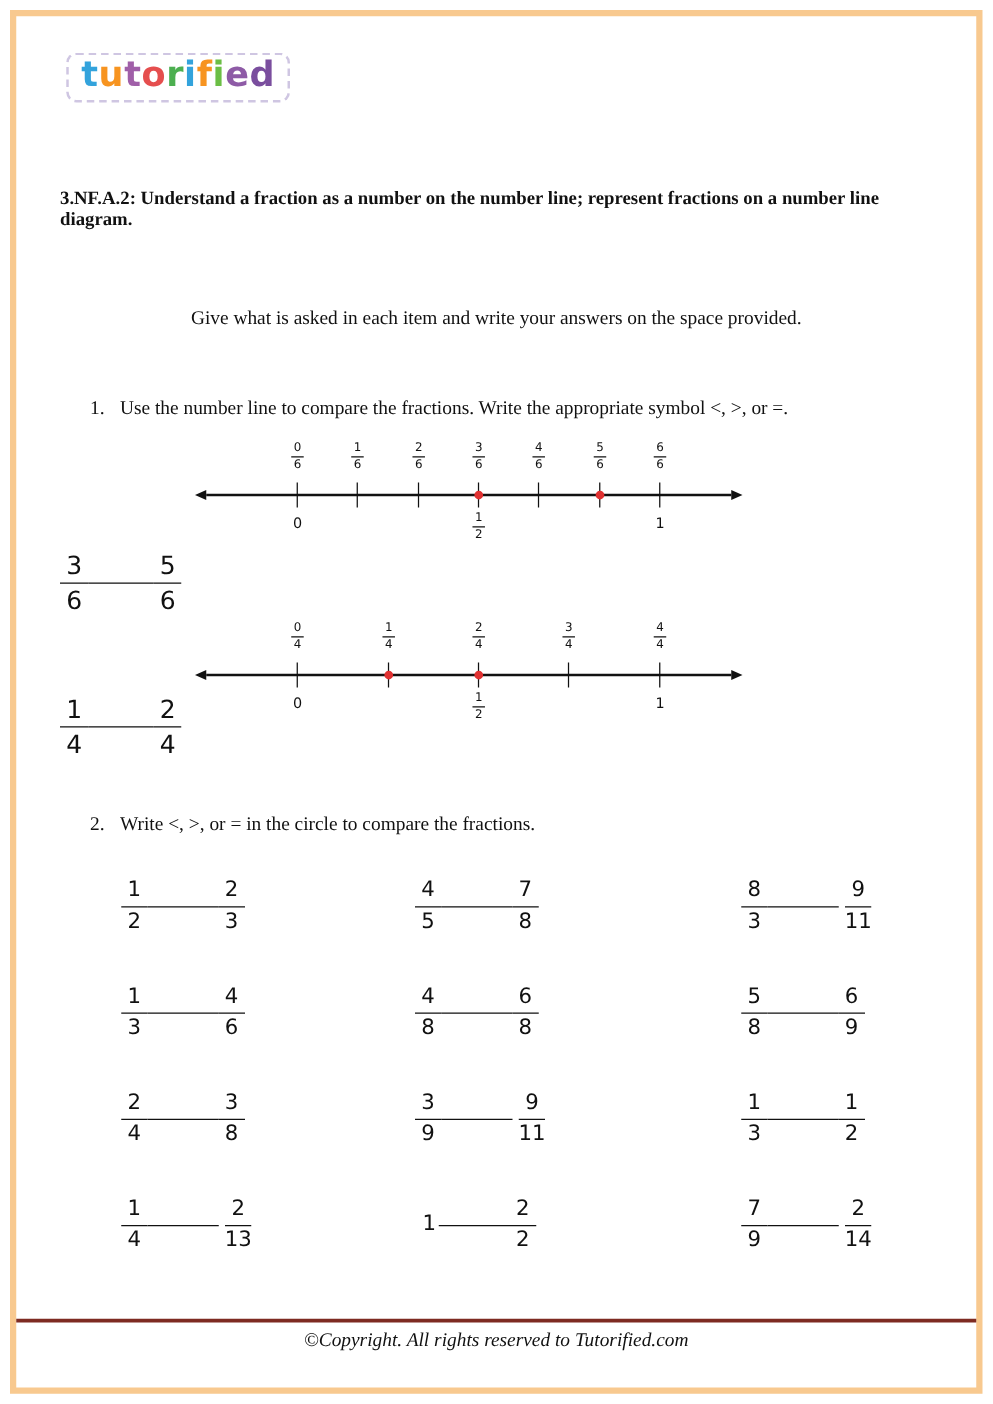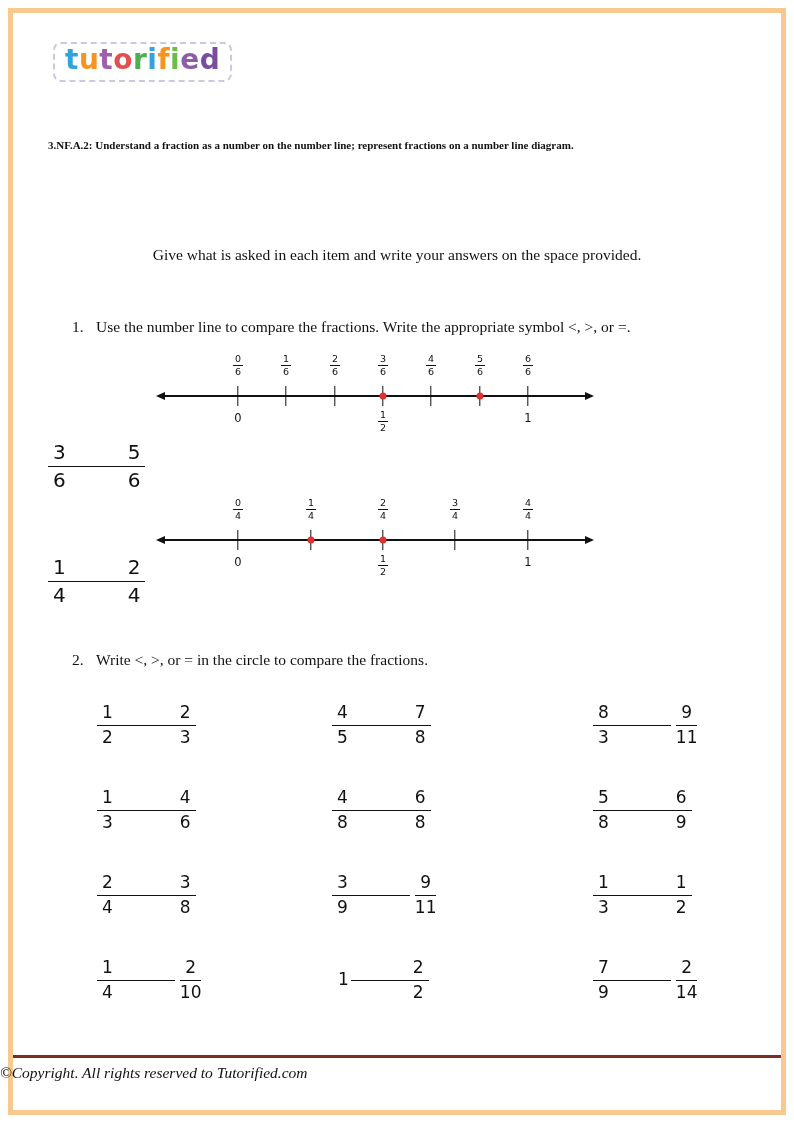--- a/index.html
+++ b/index.html
@@ -21,22 +21,22 @@
   }
   
   .banner { position:absolute; left:13px; right:13px; top:94px; height:54px; }
   .banner svg { position:absolute; inset:0; width:100%; height:100%; }
   .banner-title {
     position:absolute; inset:0; display:flex; align-items:center; justify-content:center;
     color:#ffffff; font-family:"DejaVu Sans","Liberation Sans",sans-serif;
     font-size:25px; font-weight:600; letter-spacing:0.5px; padding-bottom:2px;
   }
   .standard {
-    position:absolute; left:48px; top:139px; width:710px;
-    font-size:11px; font-weight:600;
+    position:absolute; left:48px; top:151px; width:710px;
+    font-size:15px; font-weight:600;
   }
   .instruction {
     position:absolute; left:0; right:0; top:246px; text-align:center; font-size:15.5px;
   }
   .q-prompt { position:absolute; font-size:15.5px; display:flex; }
   .q-prompt .q-num { width:24px; }
   #q1p { left:72px; top:318px; }
   #q2p { left:72px; top:651px; }
 
   
@@ -74,21 +74,21 @@
   .cmp-item {
     position:absolute; display:flex; align-items:center;
     font-family:"DejaVu Sans", sans-serif; font-size:17px;
   }
   .cmp-item .blank { width:57px; }
   .whole { align-self:center; position:relative; top:-1px; padding-right:2px; }
 
   
   .footer-rule { position:absolute; left:13px; right:13px; top:1055px; height:3px; }
   .footer-text {
-    position:absolute; left:0; right:0; top:1064px; 
+    position:absolute; left:0; right:0; top:1064px; text-align:center;
     font-style:italic; font-size:15.5px;
   }
 </style>
 </head>
 <body>
 
 <div class="page">
   <div class="frame" style="border-color: rgb(248, 201, 143);"></div>
 
   <div class="logo">
@@ -325,21 +325,21 @@
   </div>
 
   <div class="cmp-item" style="left:97px; top:958px;">
     <span class="frac">
         <span class="num">1</span>
         <span class="den">4</span>
       </span>
     <span class="blank"></span>
     <span class="frac">
         <span class="num">2</span>
-        <span class="den">10</span>
+        <span class="den">13</span>
       </span>
   </div>
   <div class="cmp-item" style="left:338px; top:958px;">
     <span class="whole">1</span>
     <span class="blank"></span>
     <span class="frac">
         <span class="num">2</span>
         <span class="den">2</span>
       </span>
   </div>

